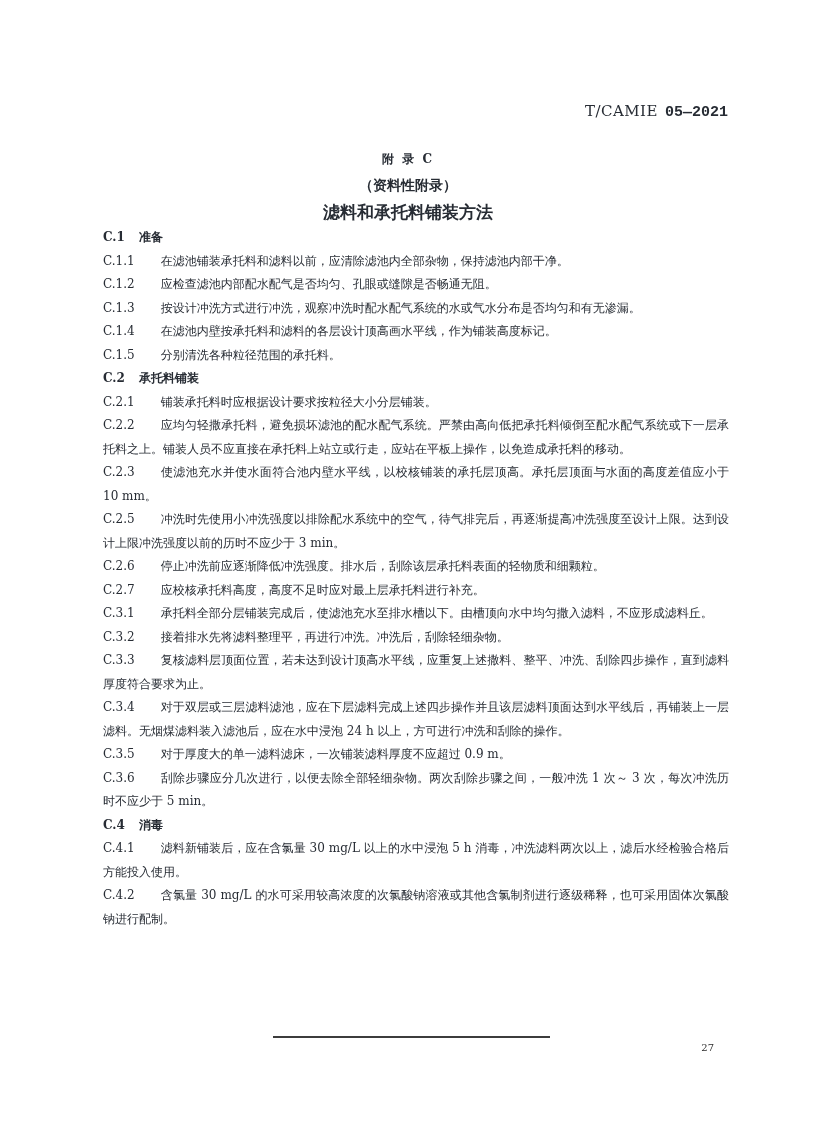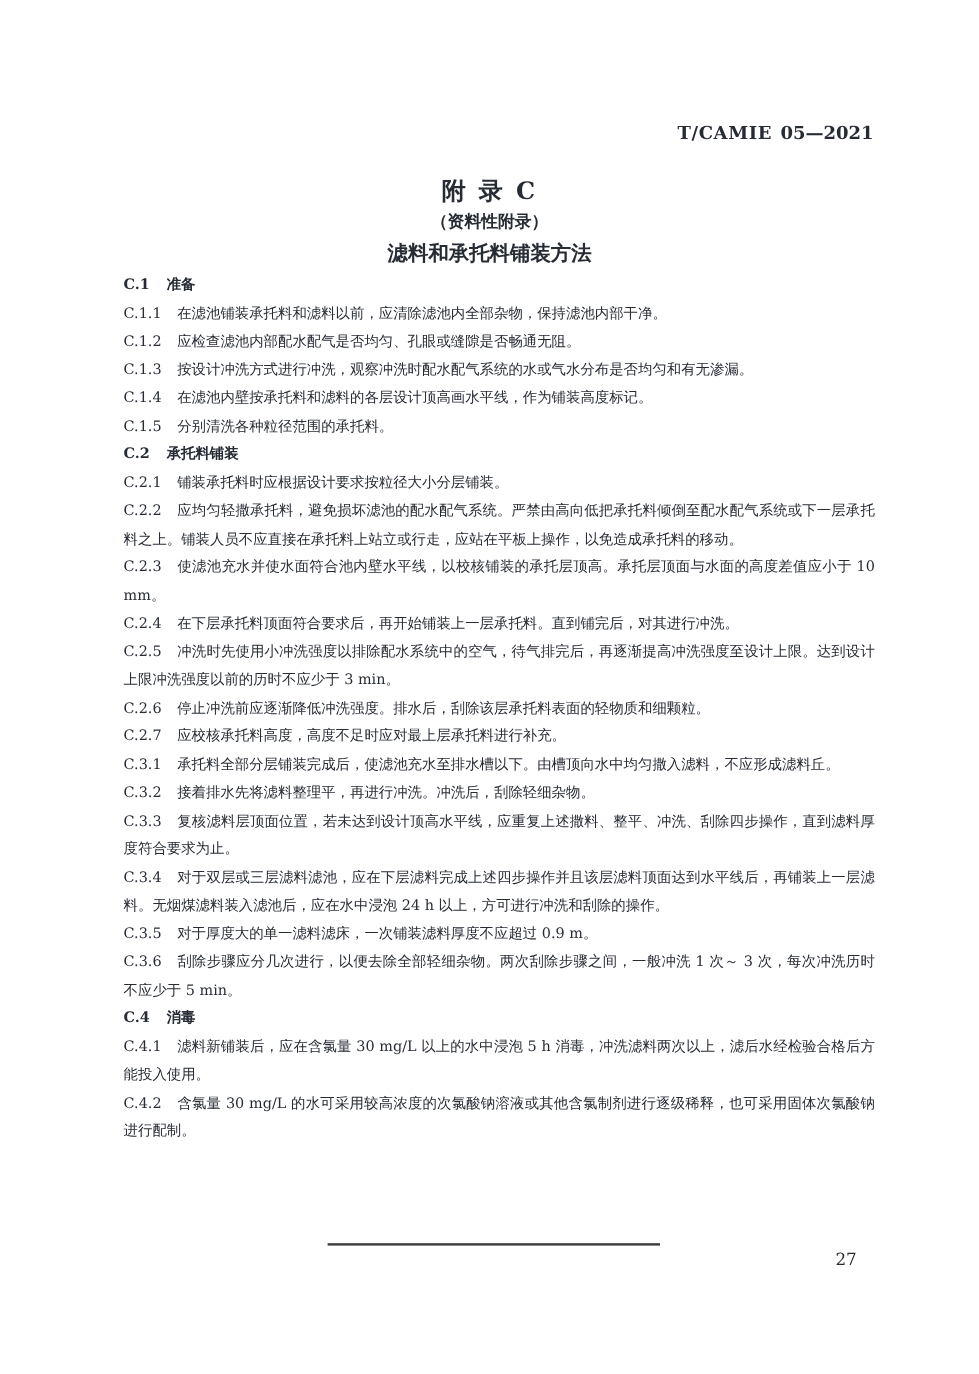--- a/index.html
+++ b/index.html
@@ -12,59 +12,59 @@
     color: #272c34;
     overflow: hidden;
   }
   .doc-header {
     position: absolute;
     top: 102px;
     right: 88px;
     font-size: 15px;
     white-space: nowrap;
   }
-  .std-code { font-weight: bold; letter-spacing: 0.5px; }
-  .std-year { margin-left: 7px; font-weight: 600; }
+  .std-code { font-weight: normal; letter-spacing: 0.5px; }
+  .std-year { margin-left: 7px; font-weight: 600; font-family: Liberation Mono, monospace; }
   .title-block {
     position: absolute;
     top: 145px;
     left: 0;
     width: 100%;
     text-align: center;
     font-weight: bold;
   }
-  .title-line1 { font-size: 20px; height: 28px; line-height: 28px; letter-spacing: 2px; }
+  .title-line1 { font-size: 12px; height: 28px; line-height: 28px; letter-spacing: 2px; }
   .title-line2 { font-size: 14px; height: 26px; line-height: 26px; font-family: Liberation Mono, monospace; }
   .title-line3 { font-size: 17px; height: 26px; line-height: 26px; }
   .content {
     position: absolute;
     left: 103px;
     top: 226px;
     width: 626px;
     font-size: 12px;
     line-height: 23.5px;
     text-align: justify;
   }
   .content p { margin: 0; padding: 0; }
   .sec-heading { font-weight: bold; }
   .sec-heading .num { margin-right: 14px; }
-  .clause .cnum { margin-right: 13px; }
+  .clause .cnum { margin-right: 26px; }
   .footer-rule {
     position: absolute;
     left: 273px;
     top: 1036px;
     width: 277px;
     height: 2px;
     background: #3c3c3c;
   }
   .page-number {
     position: absolute;
     top: 1042px;
     right: 102px;
-    font-size: 14px;
+    font-size: 10px;
     color: #2b2b2b;
   }
 </style>
 </head>
 <body>
 
 <div class="page">
 
   <div class="doc-header">
     <span class="std-code">T/CAMIE</span><span class="std-year">05—2021</span>
@@ -82,21 +82,20 @@
     <p class="clause"><span class="cnum">C.1.1</span><span class="ctext">在滤池铺装承托料和滤料以前，应清除滤池内全部杂物，保持滤池内部干净。</span></p>
     <p class="clause"><span class="cnum">C.1.2</span><span class="ctext">应检查滤池内部配水配气是否均匀、孔眼或缝隙是否畅通无阻。</span></p>
     <p class="clause"><span class="cnum">C.1.3</span><span class="ctext">按设计冲洗方式进行冲洗，观察冲洗时配水配气系统的水或气水分布是否均匀和有无渗漏。</span></p>
     <p class="clause"><span class="cnum">C.1.4</span><span class="ctext">在滤池内壁按承托料和滤料的各层设计顶高画水平线，作为铺装高度标记。</span></p>
     <p class="clause"><span class="cnum">C.1.5</span><span class="ctext">分别清洗各种粒径范围的承托料。</span></p>
 
     <p class="sec-heading"><span class="num">C.2</span><span>承托料铺装</span></p>
     <p class="clause"><span class="cnum">C.2.1</span><span class="ctext">铺装承托料时应根据设计要求按粒径大小分层铺装。</span></p>
     <p class="clause"><span class="cnum">C.2.2</span><span class="ctext">应均匀轻撒承托料，避免损坏滤池的配水配气系统。严禁由高向低把承托料倾倒至配水配气系统或下一层承托料之上。铺装人员不应直接在承托料上站立或行走，应站在平板上操作，以免造成承托料的移动。</span></p>
     <p class="clause"><span class="cnum">C.2.3</span><span class="ctext">使滤池充水并使水面符合池内壁水平线，以校核铺装的承托层顶高。承托层顶面与水面的高度差值应小于 10 mm。</span></p>
-    <p class="clause"><span class="cnum">C.2.4</span><span class="ctext">在下层承托料顶面符合要求后，再开始铺装上一层承托料。直到铺完后，对其进行冲洗。</span></p>
     <p class="clause"><span class="cnum">C.2.5</span><span class="ctext">冲洗时先使用小冲洗强度以排除配水系统中的空气，待气排完后，再逐渐提高冲洗强度至设计上限。达到设计上限冲洗强度以前的历时不应少于 3 min。</span></p>
     <p class="clause"><span class="cnum">C.2.6</span><span class="ctext">停止冲洗前应逐渐降低冲洗强度。排水后，刮除该层承托料表面的轻物质和细颗粒。</span></p>
     <p class="clause"><span class="cnum">C.2.7</span><span class="ctext">应校核承托料高度，高度不足时应对最上层承托料进行补充。</span></p>
 
     <p class="clause"><span class="cnum">C.3.1</span><span class="ctext">承托料全部分层铺装完成后，使滤池充水至排水槽以下。由槽顶向水中均匀撒入滤料，不应形成滤料丘。</span></p>
     <p class="clause"><span class="cnum">C.3.2</span><span class="ctext">接着排水先将滤料整理平，再进行冲洗。冲洗后，刮除轻细杂物。</span></p>
     <p class="clause"><span class="cnum">C.3.3</span><span class="ctext">复核滤料层顶面位置，若未达到设计顶高水平线，应重复上述撒料、整平、冲洗、刮除四步操作，直到滤料厚度符合要求为止。</span></p>
     <p class="clause"><span class="cnum">C.3.4</span><span class="ctext">对于双层或三层滤料滤池，应在下层滤料完成上述四步操作并且该层滤料顶面达到水平线后，再铺装上一层滤料。无烟煤滤料装入滤池后，应在水中浸泡 24 h 以上，方可进行冲洗和刮除的操作。</span></p>
     <p class="clause"><span class="cnum">C.3.5</span><span class="ctext">对于厚度大的单一滤料滤床，一次铺装滤料厚度不应超过 0.9 m。</span></p>
     <p class="clause"><span class="cnum">C.3.6</span><span class="ctext">刮除步骤应分几次进行，以便去除全部轻细杂物。两次刮除步骤之间，一般冲洗 1 次～ 3 次，每次冲洗历时不应少于 5 min。</span></p>

